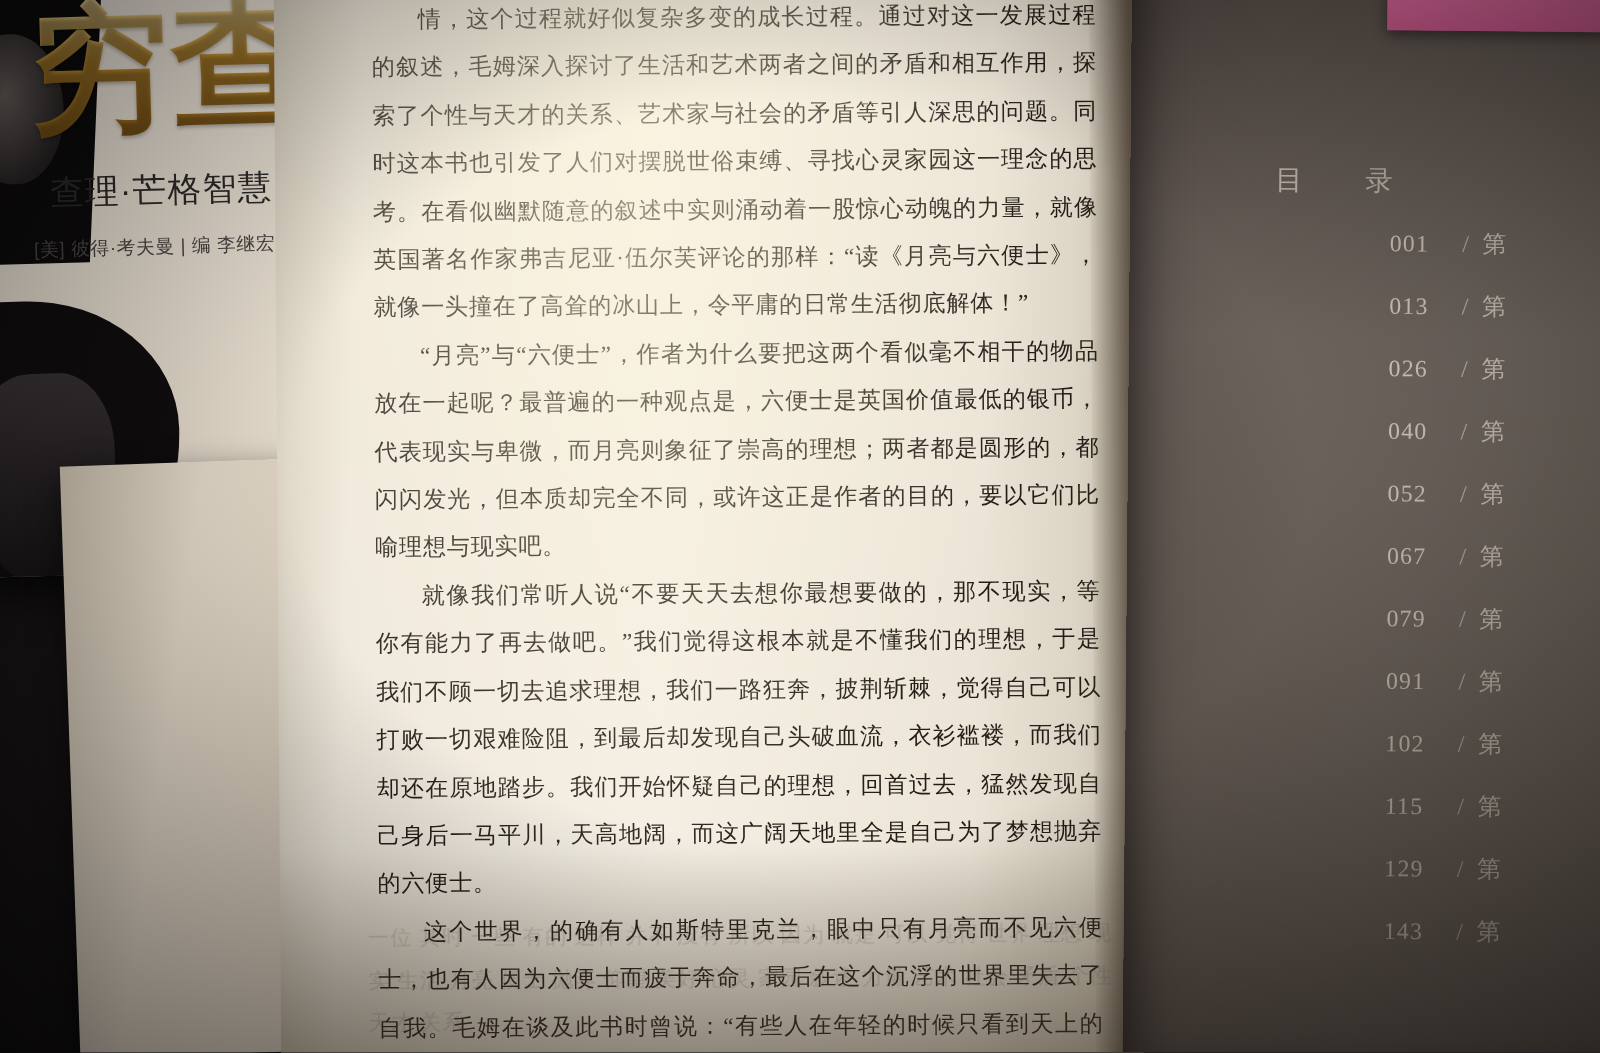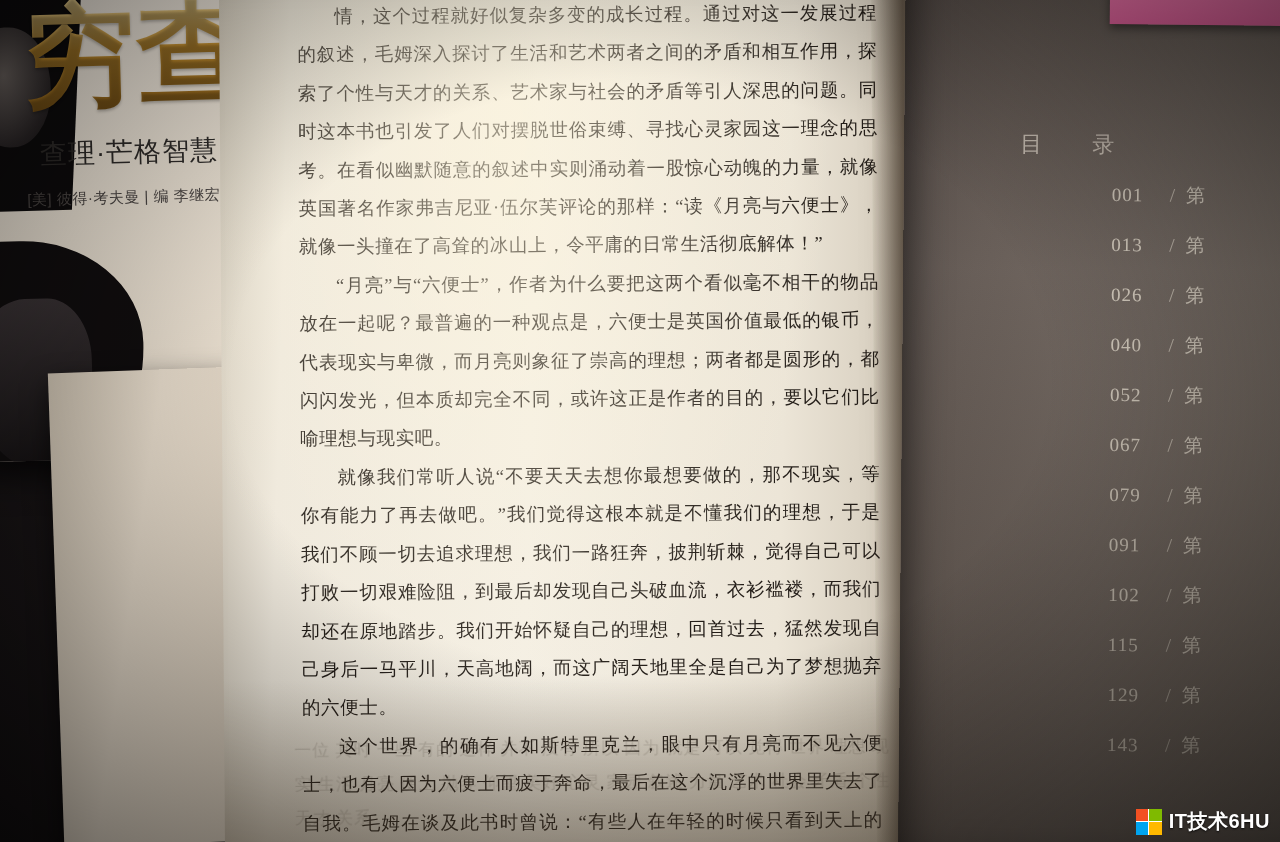--- a/index.html
+++ b/index.html
@@ -415,23 +415,14 @@
 
       <div class="right-page-dark"></div>
     </div>
 
     <div class="pink-strip"></div>
 
   </div>
 
   <div class="vignette"></div>
 
-  <div class="watermark">
-    <span class="wm-logo">
-      <i></i>
-        <i></i>
-        <i></i>
-        <i></i>
-    </span>
-    <span class="wm-text">IT技术6HU</span>
-  </div>
 
 </div>
 
 </body></html>

